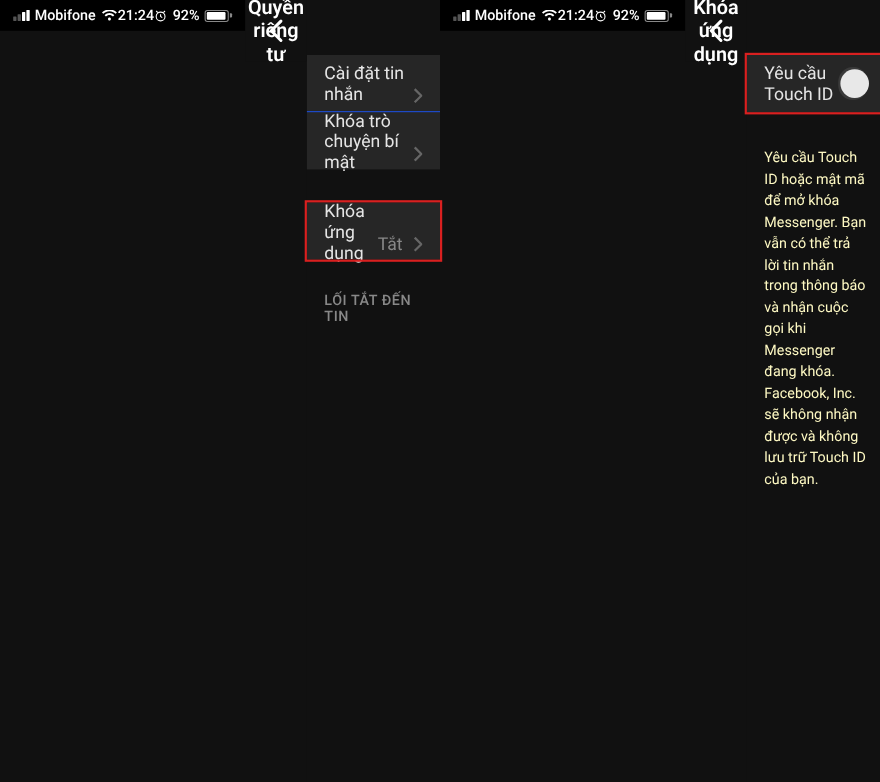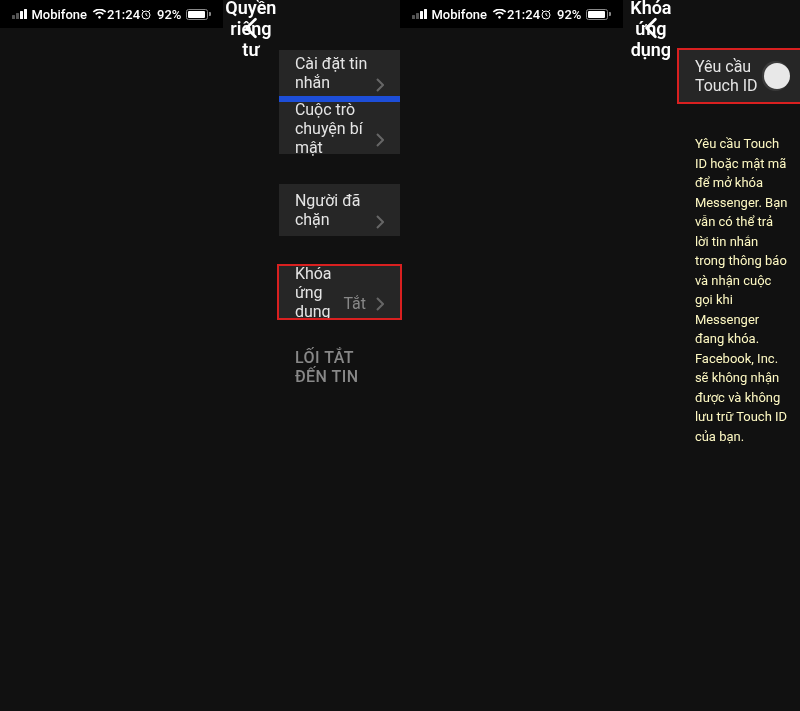--- a/index.html
+++ b/index.html
@@ -125,21 +125,21 @@
     }
     .row-group.tight {
       margin-bottom: 0;
     }
     .row {
       height: 52px;
       display: flex;
       align-items: center;
       justify-content: space-between;
       padding: 0 16px;
-      border-bottom: 6px solid #1d4ed8;
+      border-bottom: 1px solid #1d4ed8;
       position: relative;
     }
     .row:last-child {
       border-bottom: none;
     }
     .row-label {
       color: #e5e5e5;
       font-size: 16px;
     }
     .row-right {
@@ -152,21 +152,21 @@
       color: #888;
       font-size: 16px;
     }
     .chevron {
       color: #666;
       width: 8px;
       height: 14px;
     }
     .section-header {
       color: #888;
-      font-size: 16px;
+      font-size: 13px;
       font-weight: 500;
       padding: 0 16px 8px 16px;
       letter-spacing: 0.5px;
     }
     .highlight-box {
       border: 2px solid #d92020;
       position: absolute;
       z-index: 10;
       pointer-events: none;
     }
@@ -244,39 +244,29 @@
     <div class="row-group">
       <div class="row">
         <span class="row-label">Cài đặt tin nhắn</span>
         <div class="row-right">
           <svg class="chevron" viewBox="0 0 8 14" fill="none" stroke="#666" stroke-width="2">
               <polyline points="1,1 7,7 1,13"></polyline>
             </svg>
         </div>
       </div>
       <div class="row">
-        <span class="row-label">Cuộc trò chuyện bí mật</span>
+        <span class="row-label">Khóa trò chuyện bí mật</span>
         <div class="row-right">
           <svg class="chevron" viewBox="0 0 8 14" fill="none" stroke="#666" stroke-width="2">
               <polyline points="1,1 7,7 1,13"></polyline>
             </svg>
         </div>
       </div>
     </div>
 
-    <div class="row-group">
-      <div class="row">
-        <span class="row-label">Người đã chặn</span>
-        <div class="row-right">
-          <svg class="chevron" viewBox="0 0 8 14" fill="none" stroke="#666" stroke-width="2">
-              <polyline points="1,1 7,7 1,13"></polyline>
-            </svg>
-        </div>
-      </div>
-    </div>
 
     <div class="row-group" style="position:relative;">
       <div class="highlight-box" style="top:-2px;left:-2px;right:-2px;bottom:-2px;"></div>
       <div class="row">
         <span class="row-label">Khóa ứng dụng</span>
         <div class="row-right">
           <span class="row-value">Tắt</span>
           <svg class="chevron" viewBox="0 0 8 14" fill="none" stroke="#666" stroke-width="2">
               <polyline points="1,1 7,7 1,13"></polyline>
             </svg>

